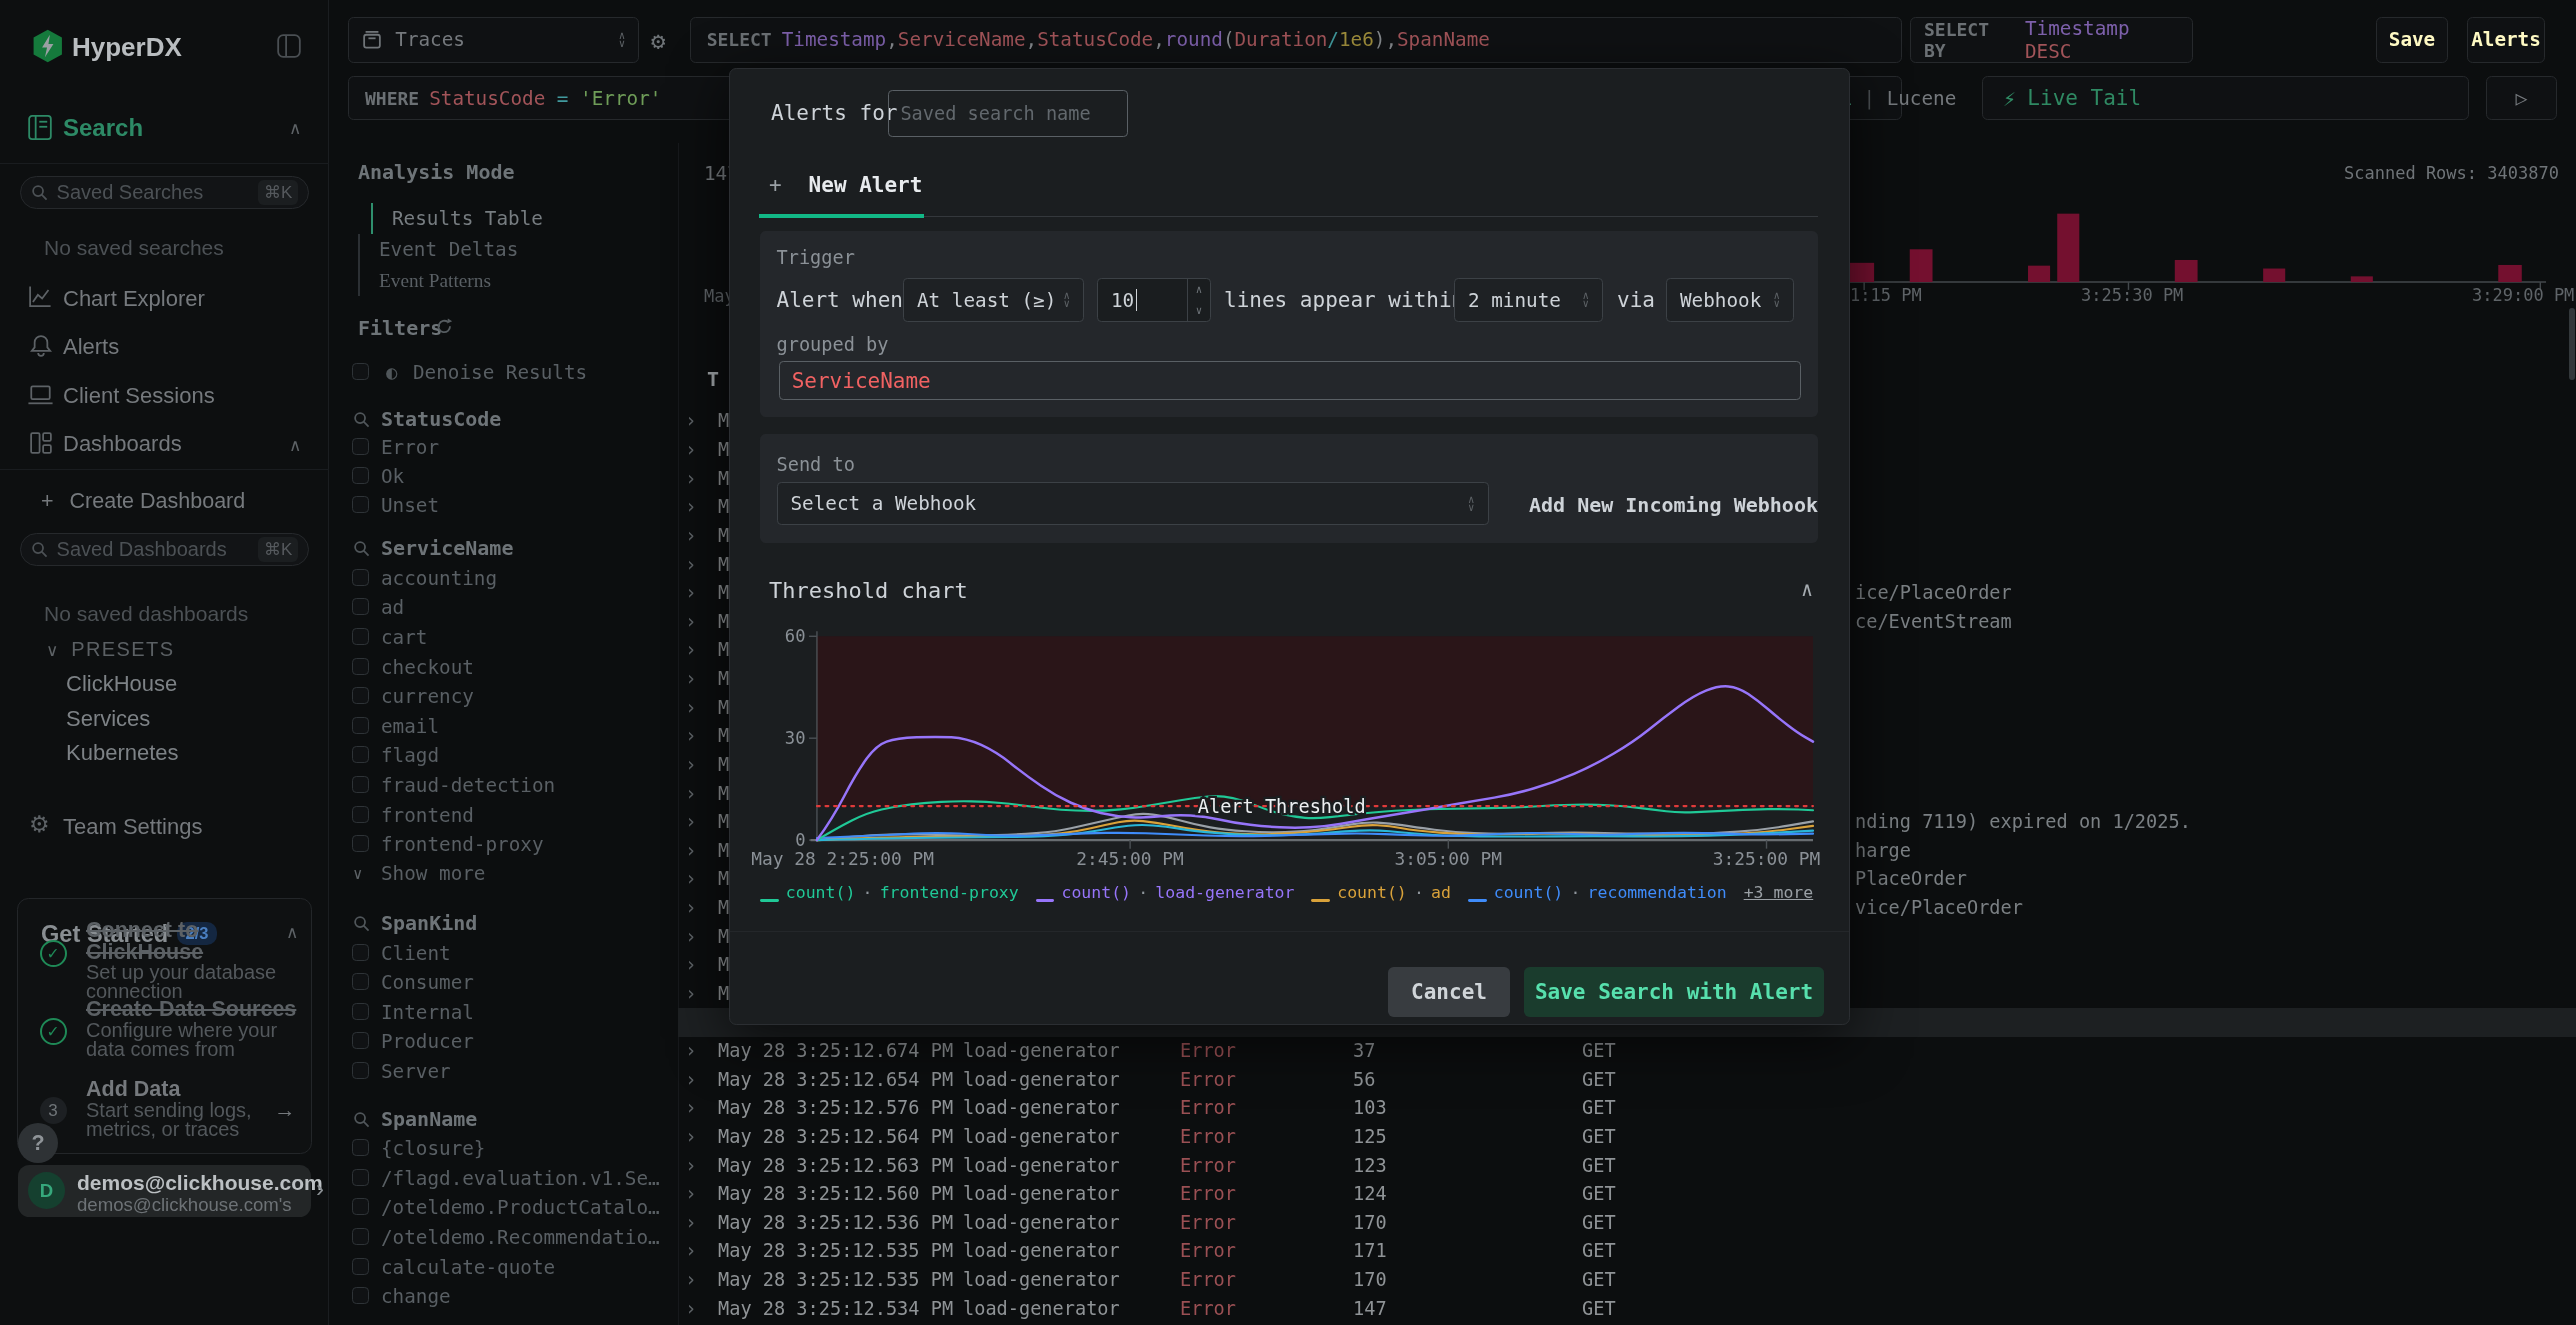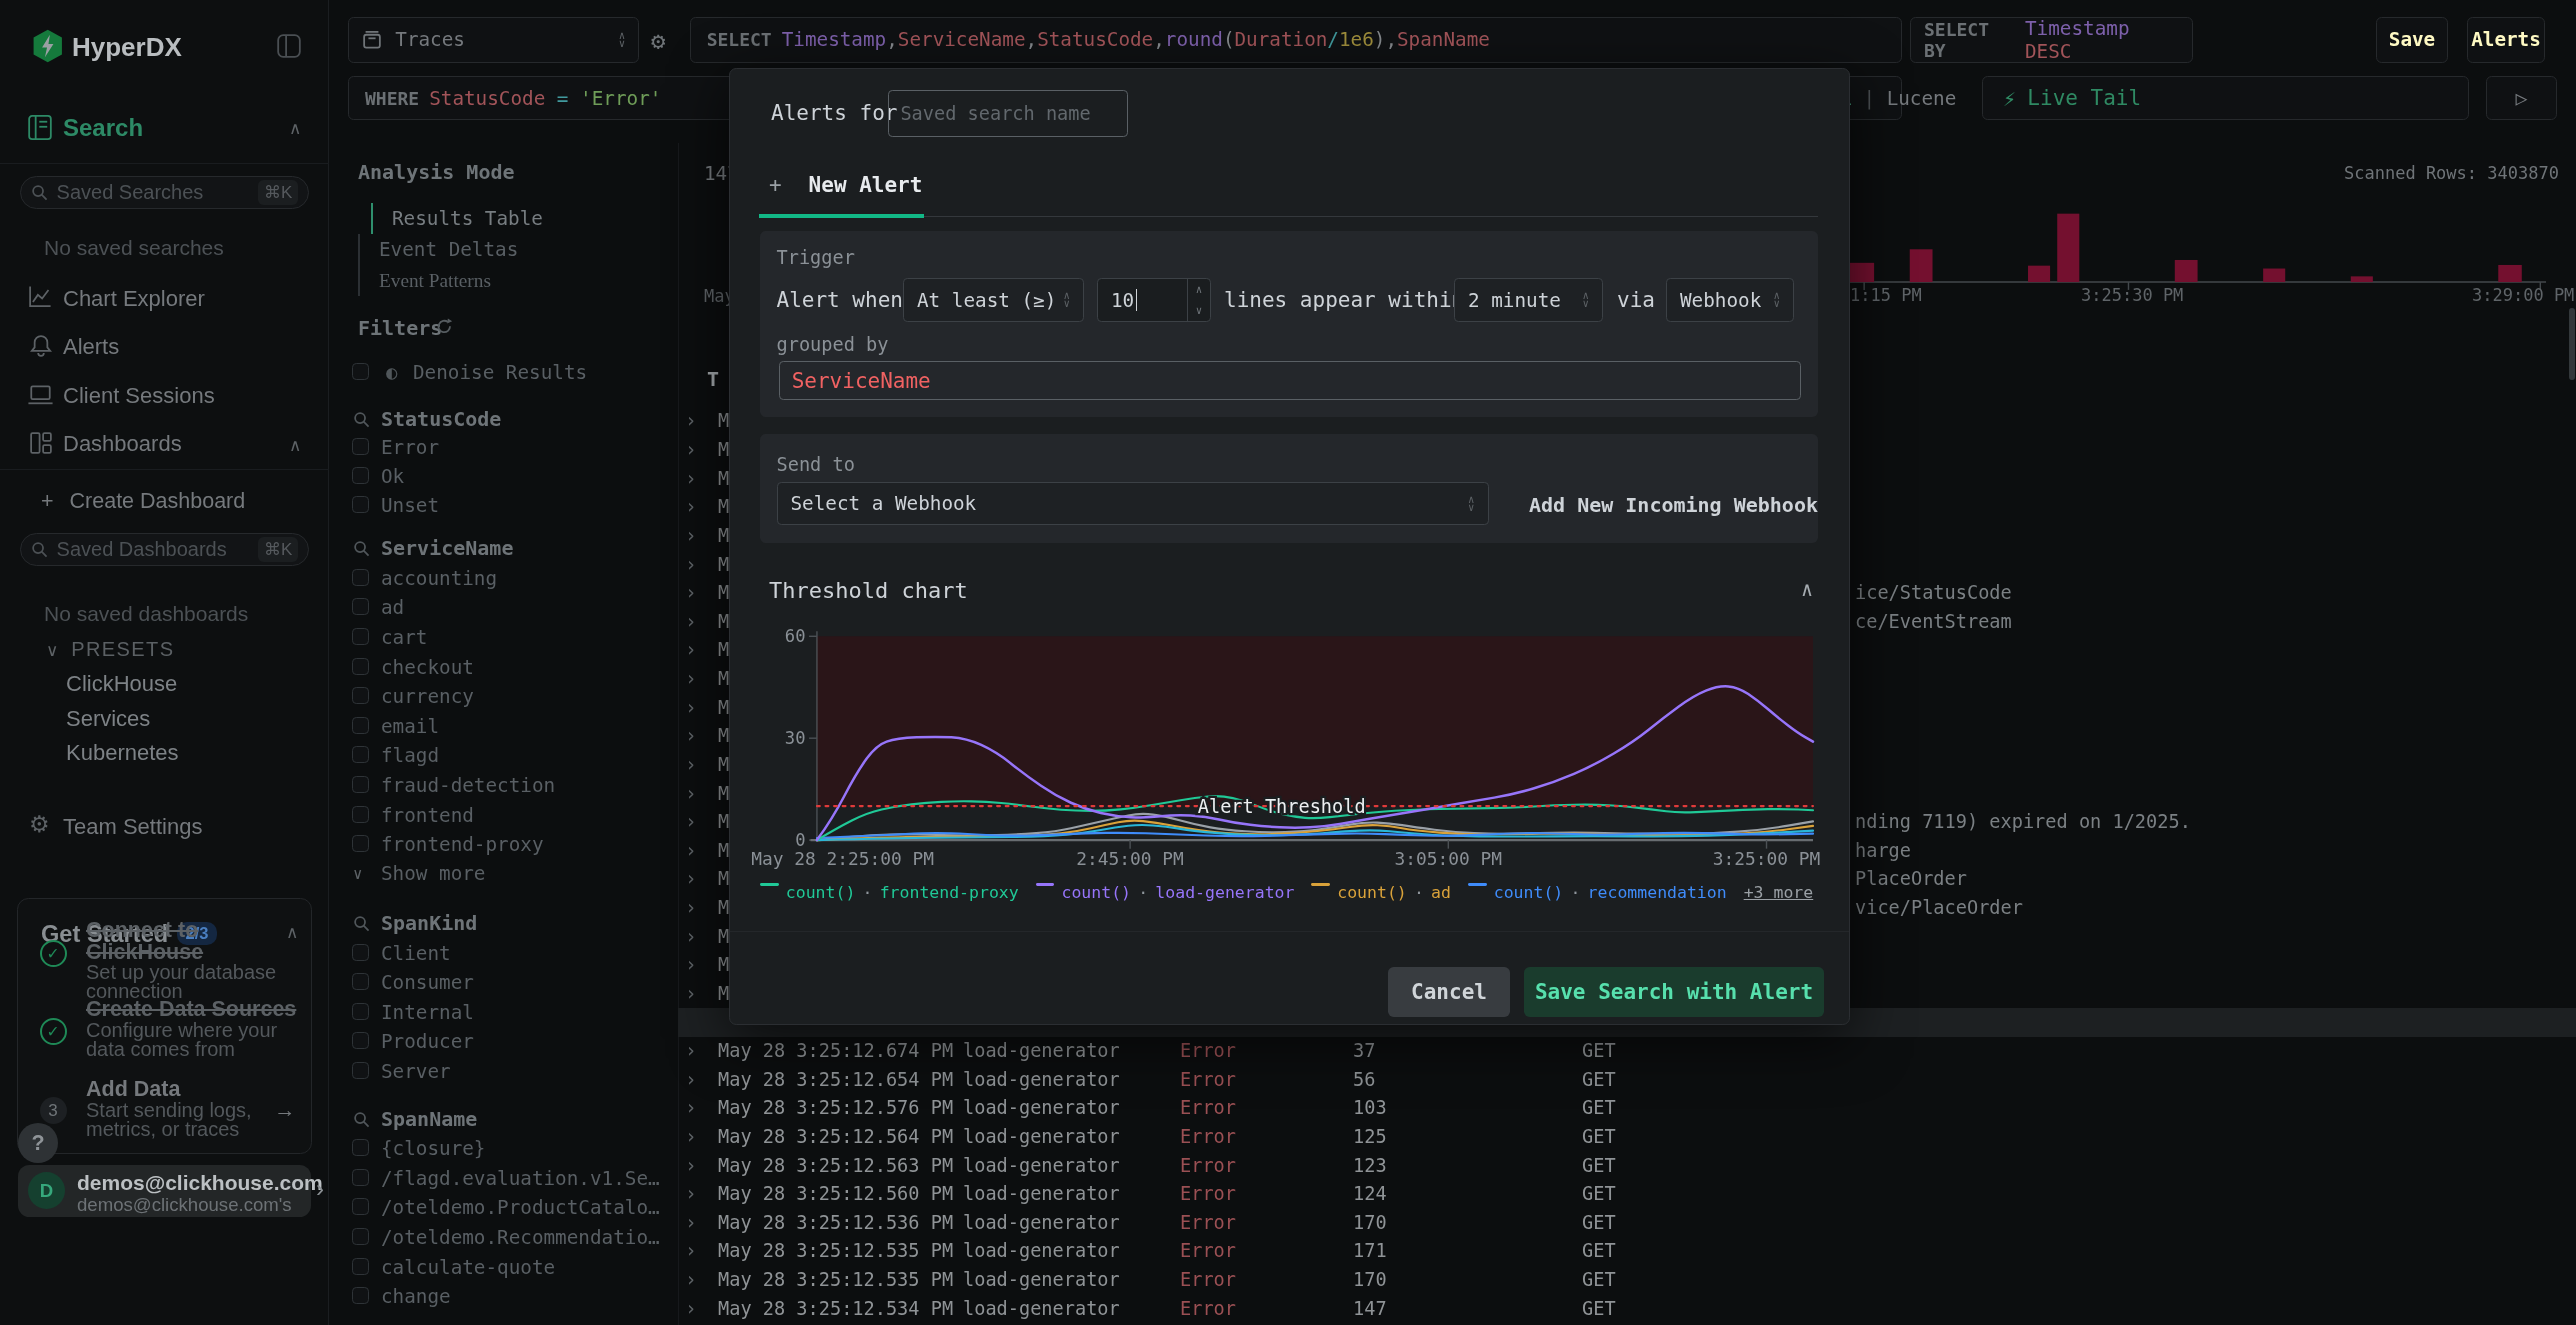--- a/index.html
+++ b/index.html
@@ -83,21 +83,21 @@
   .panel{position:absolute;left:30px;width:1058px;background:#24272b;border-radius:5.7px;}
   .tab-green{position:absolute;left:29px;top:145px;width:165px;height:3.6px;background:#12b886;z-index:2;}
   .tab-gray{position:absolute;left:29px;top:147px;width:1059px;height:1.4px;background:#34383c;}
   .caret{display:inline-block;width:1.4px;height:21.5px;background:#d0d4d8;margin-left:1.4px;vertical-align:middle;}
   .spin{position:absolute;right:0;top:0;bottom:0;width:23px;border-left:1.4px solid #3c4146;display:flex;
         flex-direction:column;align-items:center;justify-content:space-around;font-size:10.7px;color:#6f757a;}
   .m-btn{position:absolute;height:50px;border-radius:5.7px;display:flex;align-items:center;justify-content:center;
          font-size:21px;font-weight:bold;}
   #legend{position:absolute;left:30px;top:814px;display:flex;align-items:center;font-size:16.5px;white-space:nowrap;}
   .leg-dash{display:inline-block;width:18.6px;height:2.9px;border-radius:1.4px;margin-right:7.2px;}
-  .leg-item{display:flex;align-items:flex-start;margin-right:17px;}
+  .leg-item{display:flex;align-items:flex-end;margin-right:17px;}
   .leg-dot{color:#8f969c;margin:0 7.2px;}
   .leg-more{color:#9aa0a5;text-decoration:underline;}
   svg{display:block;}
   .axis-label{position:absolute;font-size:17px;color:#5f6468;white-space:nowrap;}
   .clip{overflow:hidden;}
 </style>
 </head>
 <body>
 
 <div class="screen">
@@ -343,21 +343,21 @@
       <div class="row-line" style="left:678px;top:1294px;width:1898px;">
         <div class="row-chev" style="position:absolute;left:7.2px;">›</div>
         <div style="position:absolute;left:40px;">May 28 3:25:12.534 PM</div>
         <div style="position:absolute;left:285px;">load-generator</div>
         <div class="err" style="position:absolute;left:502px;">Error</div>
         <div style="position:absolute;left:675px;">147</div>
         <div style="position:absolute;left:904px;">GET</div>
       </div>
     </div>
   <div id="frags">
-      <div class="frag" style="left:1855px;top:578px;">ice/StatusCode</div>
+      <div class="frag" style="left:1855px;top:578px;">ice/PlaceOrder</div>
       <div class="frag" style="left:1855px;top:607px;">ce/EventStream</div>
       <div class="frag" style="left:1855px;top:807px;">nding 7119) expired on 1/2025.</div>
       <div class="frag" style="left:1855px;top:836px;">harge</div>
       <div class="frag" style="left:1855px;top:864px;">PlaceOrder</div>
       <div class="frag" style="left:1855px;top:893px;">vice/PlaceOrder</div>
     </div>
   <div class="scrollbar"></div>
 
   <div class="sidebar">
     <svg width="31.5" height="34" viewBox="0 0 44 48" style="position:absolute;left:31.5px;top:29px;">

